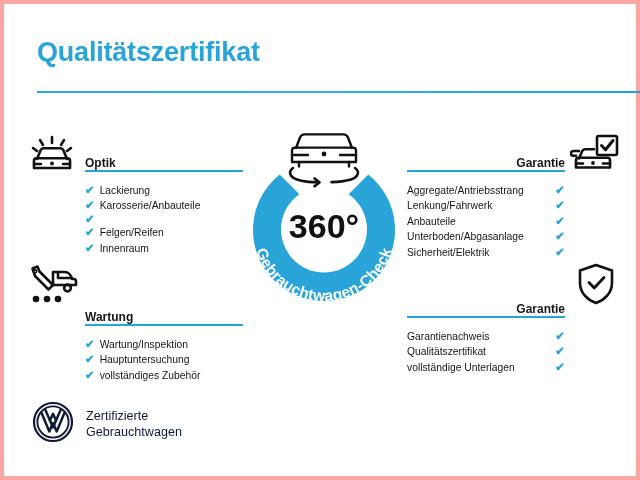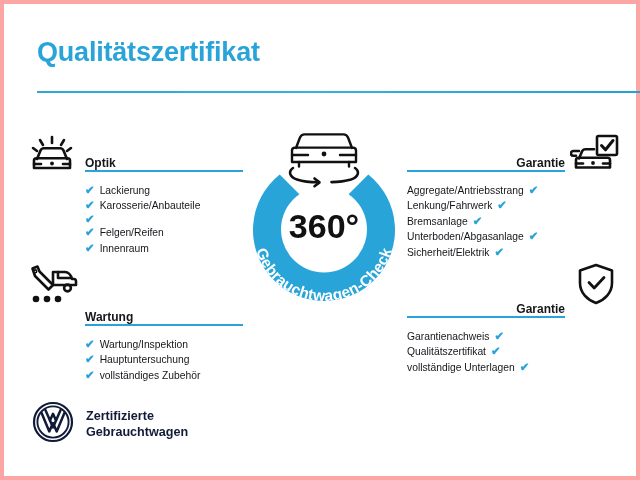--- a/index.html
+++ b/index.html
@@ -72,21 +72,21 @@
     font-size:11.5px;
     font-weight:bold;
     line-height:1;
   }
 
   
   .left .items li{justify-content:flex-start;}
   .left .sec-title{left:0;}
   .left .sec-rule{left:0;}
   
-  .right .items li{justify-content:flex-start;}
+  .right .items li{justify-content:space-between;}
   .right .sec-title{right:0;}
   .right .sec-rule{right:0;}
 
   
   #sec-optik   {left:81px; top:142px; width:158px;}
   #sec-wartung {left:81px; top:268px; width:158px;margin-top:28px;}
   #sec-technik {left:403px;top:142px; width:158px;}
   #sec-garantie{left:403px;top:268px; width:158px;margin-top:20px;}
 
   #sec-optik .sec-rule,#sec-wartung .sec-rule{width:158px;top:24px;}
@@ -108,21 +108,21 @@
   #badge svg{display:block;}
 
   
   #footer{
     position:absolute;
     left:28px;bottom:29px;
     display:flex;align-items:center;gap:12px;
   }
   #footer-text{
     font-size:12.6px;
-    font-weight:bold;
+    font-weight:normal;
     color:#111b38;
     line-height:16px;
     white-space:pre-line;
   }
 </style>
 </head>
 <body>
 
 <div id="page">
 
@@ -271,21 +271,21 @@
     <ul class="items">
       <li>
           <span>Aggregate/Antriebsstrang</span>
           <span class="tick">✔</span>
         </li>
       <li>
           <span>Lenkung/Fahrwerk</span>
           <span class="tick">✔</span>
         </li>
       <li>
-          <span>Bremsanlage</span>
+          <span>Anbauteile</span>
           <span class="tick">✔</span>
         </li>
       <li>
           <span>Unterboden/Abgasanlage</span>
           <span class="tick">✔</span>
         </li>
       <li>
           <span>Sicherheit/Elektrik</span>
           <span class="tick">✔</span>
         </li>

